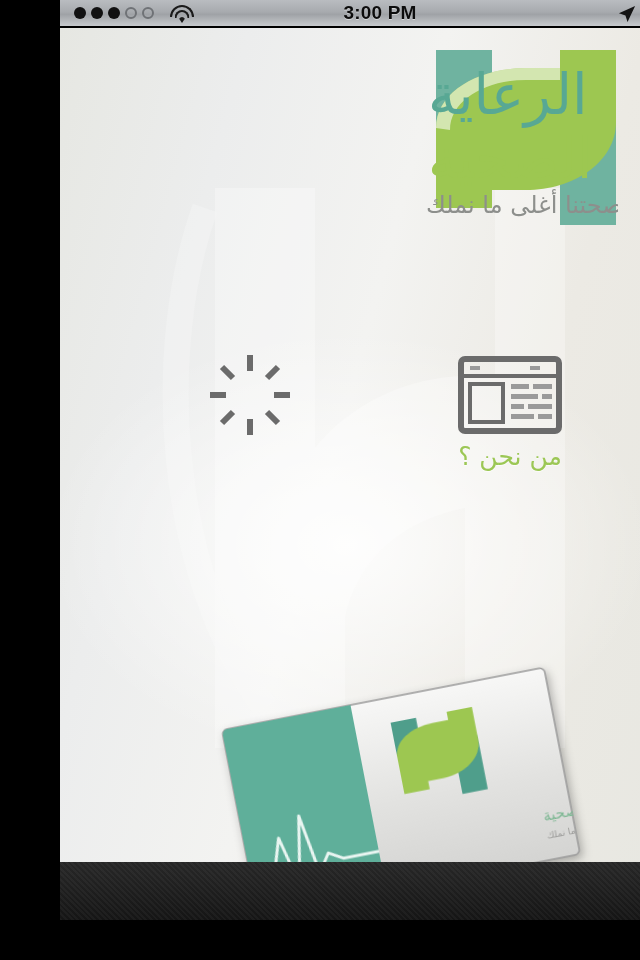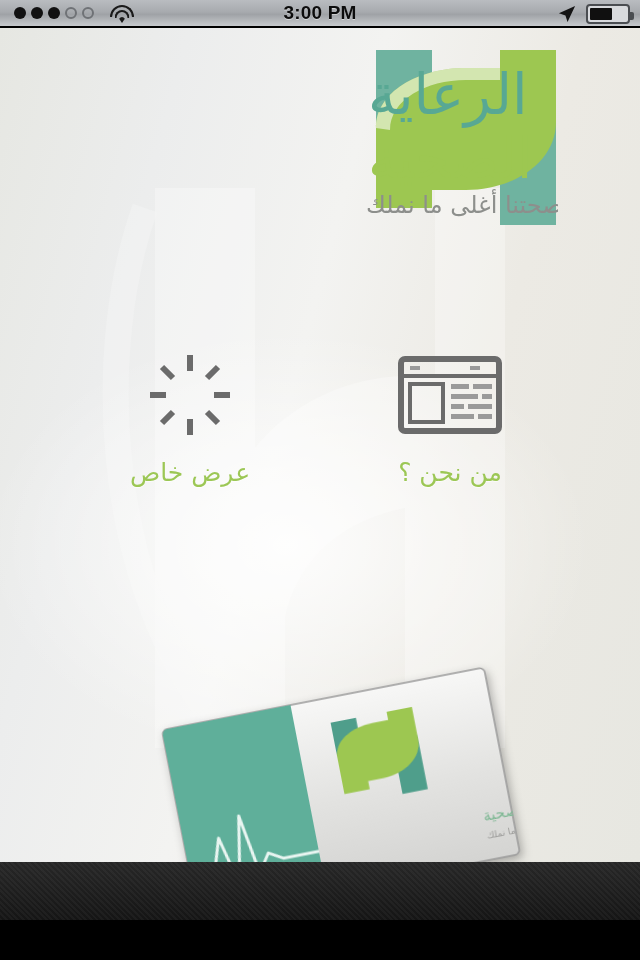--- a/index.html
+++ b/index.html
@@ -5,21 +5,21 @@
 <style>
   * { margin:0; padding:0; box-sizing:border-box; }
   html, body {
     width:640px; height:960px;
     background:#000;
     font-family:"DejaVu Sans", sans-serif;
     overflow:hidden;
   }
   .phone {
     position:relative;
-    width:640px; height:960px;
+    width:580px; height:960px;
     background:#d946ef;
     overflow:hidden;
     padding-left:44px;
   }
 
   
   .statusbar {
     position:absolute; top:0; left:0;
     width:640px; height:28px;
     background:linear-gradient(to bottom,#b9bcc0 0%, #a8abaf 45%, #9fa2a6 55%, #c7cacd 100%);
@@ -98,21 +98,21 @@
     grid-template-rows:152px 152px;
     direction:rtl;
   }
   .tile {
     display:flex; flex-direction:column; align-items:center; justify-content:flex-start;
     cursor:pointer;
     padding-top:6px;
   }
   .tile .ico { height:86px; display:flex; align-items:center; justify-content:center; }
   .tile .lbl {
-    margin-top:20px;
+    margin-top:4px;
     font-size:25px;
     color:#9cc755;
     font-family:"DejaVu Sans", sans-serif;
     direction:rtl;
     white-space:nowrap;
     text-shadow:0 1px 0 rgba(255,255,255,.6);
   }
 
   
   .grid-ico { width:76px; height:76px; display:grid; grid-template-columns:1fr 1fr; grid-template-rows:1fr 1fr; gap:9px; }
@@ -233,21 +233,20 @@
               <line x1="42" y1="66" x2="42" y2="82"></line>
               <line x1="2" y1="42" x2="18" y2="42"></line>
               <line x1="66" y1="42" x2="82" y2="42"></line>
               <line x1="14" y1="14" x2="25" y2="25"></line>
               <line x1="59" y1="59" x2="70" y2="70"></line>
               <line x1="70" y1="14" x2="59" y2="25"></line>
               <line x1="25" y1="59" x2="14" y2="70"></line>
             </g>
           </svg>
         </div>
-        <div class="lbl">عرض خاص</div>
       </div>
 
 
     </div>
 
     <svg class="cardphoto" viewBox="0 0 330 192">
       <defs>
         <linearGradient id="cardg" x1="0" y1="0" x2="0" y2="1">
           <stop offset="0%" stop-color="#f7f7f6"></stop>
           <stop offset="55%" stop-color="#e2e2e0"></stop>

